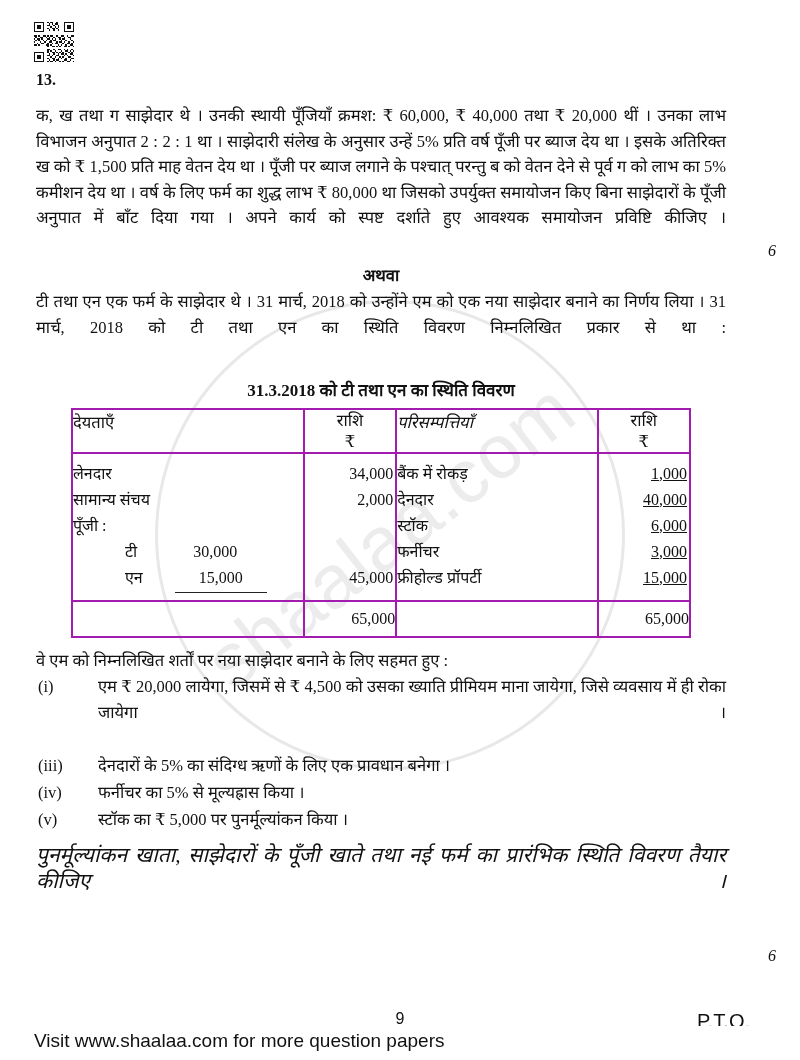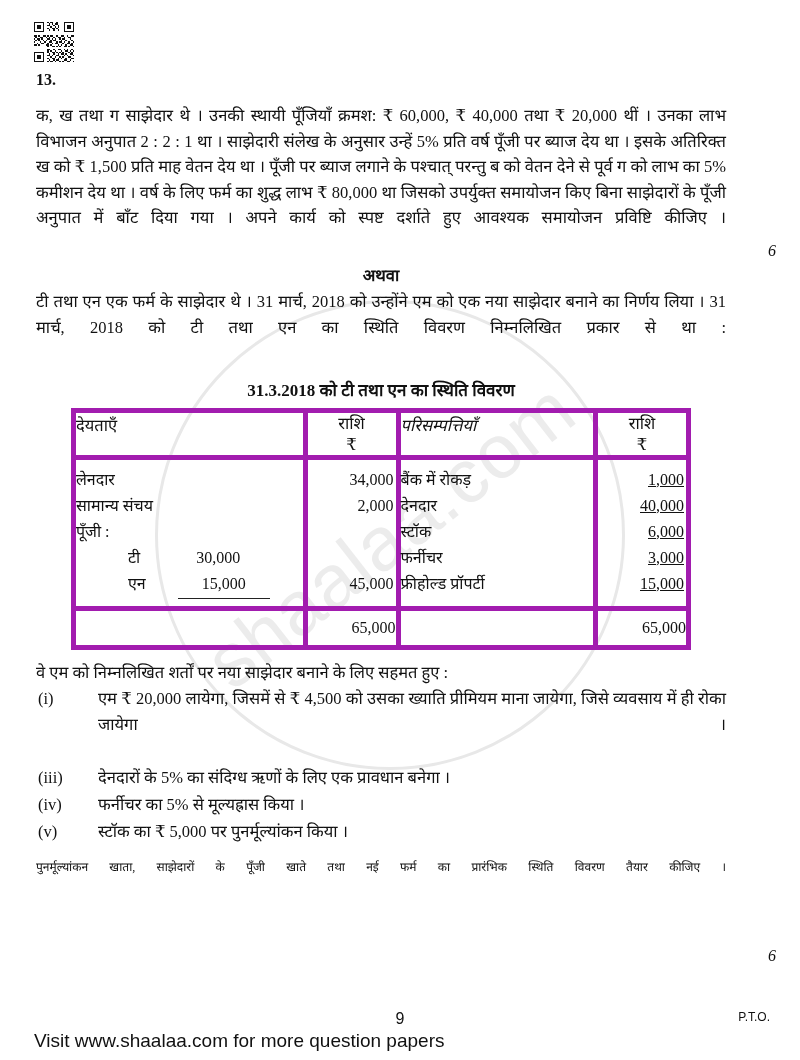--- a/index.html
+++ b/index.html
@@ -121,21 +121,21 @@
 
   
   table.bs {
     border-collapse: collapse;
     width: 620px;
     margin: 0 auto;
     background: transparent;
     font-size: 16px;
   }
   table.bs td, table.bs th {
-    border: 5px solid #a21caf;
+    border: 2px solid #a21caf;
     padding: 0;
     vertical-align: top;
     font-weight: normal;
   }
   .c-lab   { width: 232px; }
   .c-amt   { width: 92px;  }
   .c-lab2  { width: 204px; }
   .c-amt2  { width: 92px;  }
 
   .hd-lab {
@@ -205,24 +205,25 @@
     align-items: center;
     vertical-align: -0.55em;
     line-height: 1.02;
     font-size: 15px;
     margin: 0 4px;
   }
   .frac .num { padding: 0 3px; }
   .frac .den { padding: 0 3px; border-top: 1.3px solid #111; }
 
   .closing {
-    font-size: 12px;
+    font-size: 21px;
     line-height: 25.5px;
     text-align: justify;
     margin-top: 10px;
+    font-style: italic;
   }
   .closing::after {
     content: "";
     display: inline-block;
     width: 100%;
   }
 
   
   .footer {
     position: absolute;
@@ -244,24 +245,24 @@
     position: absolute;
     left: 0;
     right: 0;
     top: 0;
     text-align: center;
     font-family: "Liberation Sans", sans-serif;
     font-size: 16px;
   }
   .f-pto {
     position: absolute;
-    right: 30px;
+    right: 50px;
     top: 0;
     font-family: "Liberation Sans", sans-serif;
-    font-size: 12px;
+    font-size: 20px;
   }
   .visit-bar {
     position: absolute;
     left: 0;
     bottom: 0;
     width: 100%;
     height: 34px;
     background: #ffffff;
     z-index: 4;
   }

